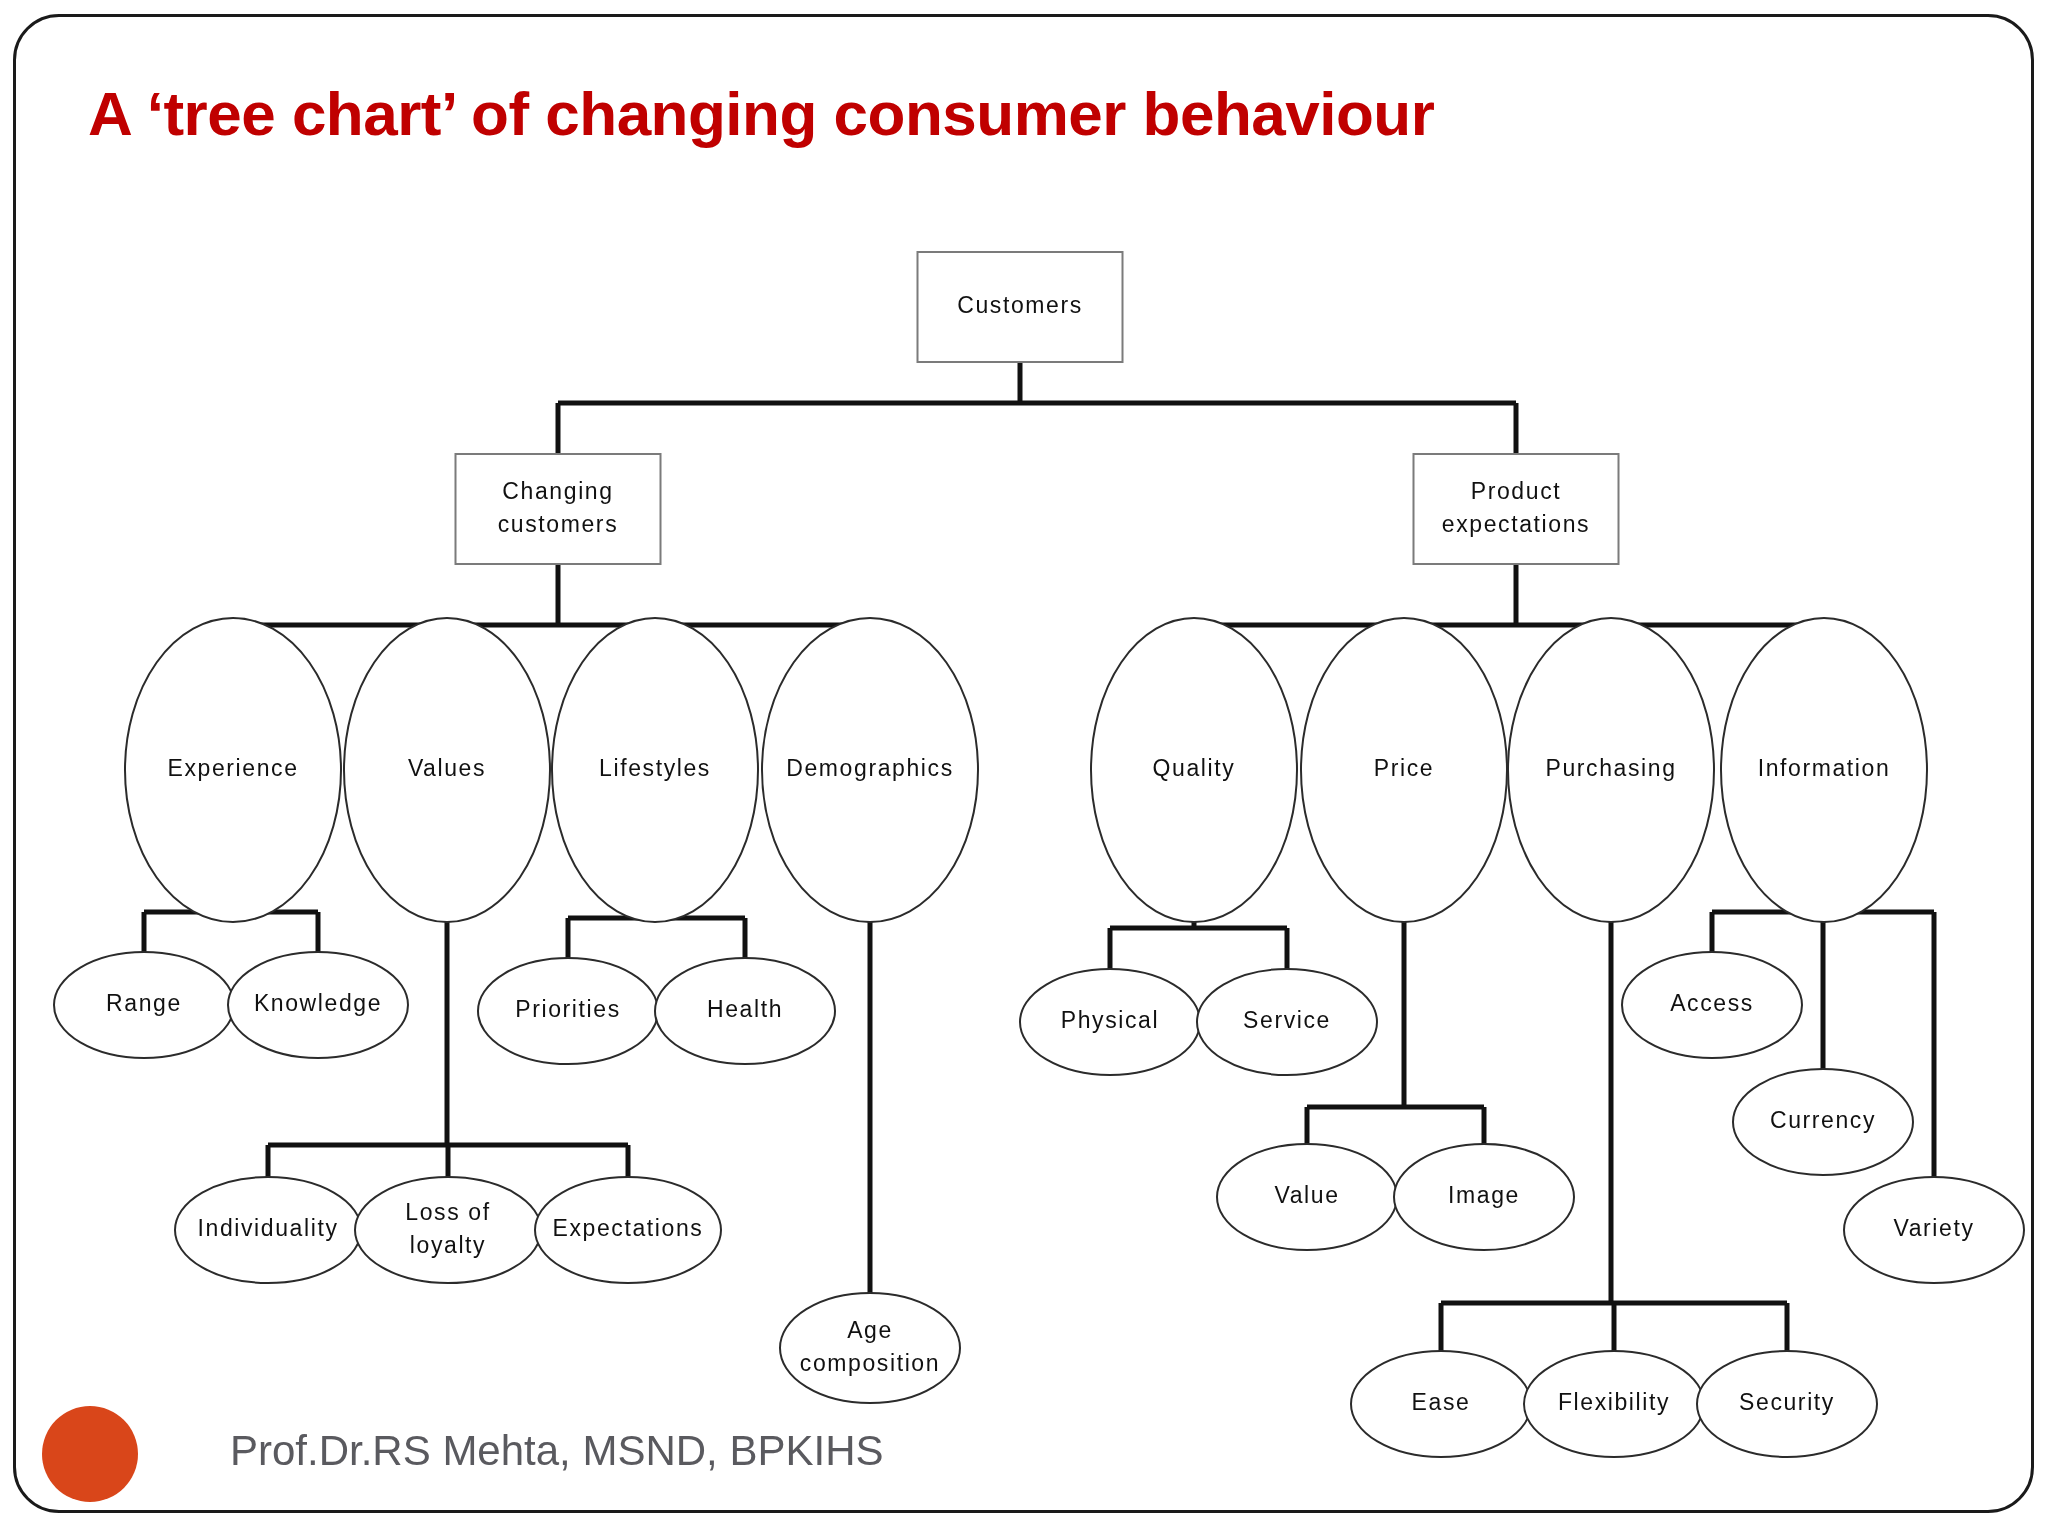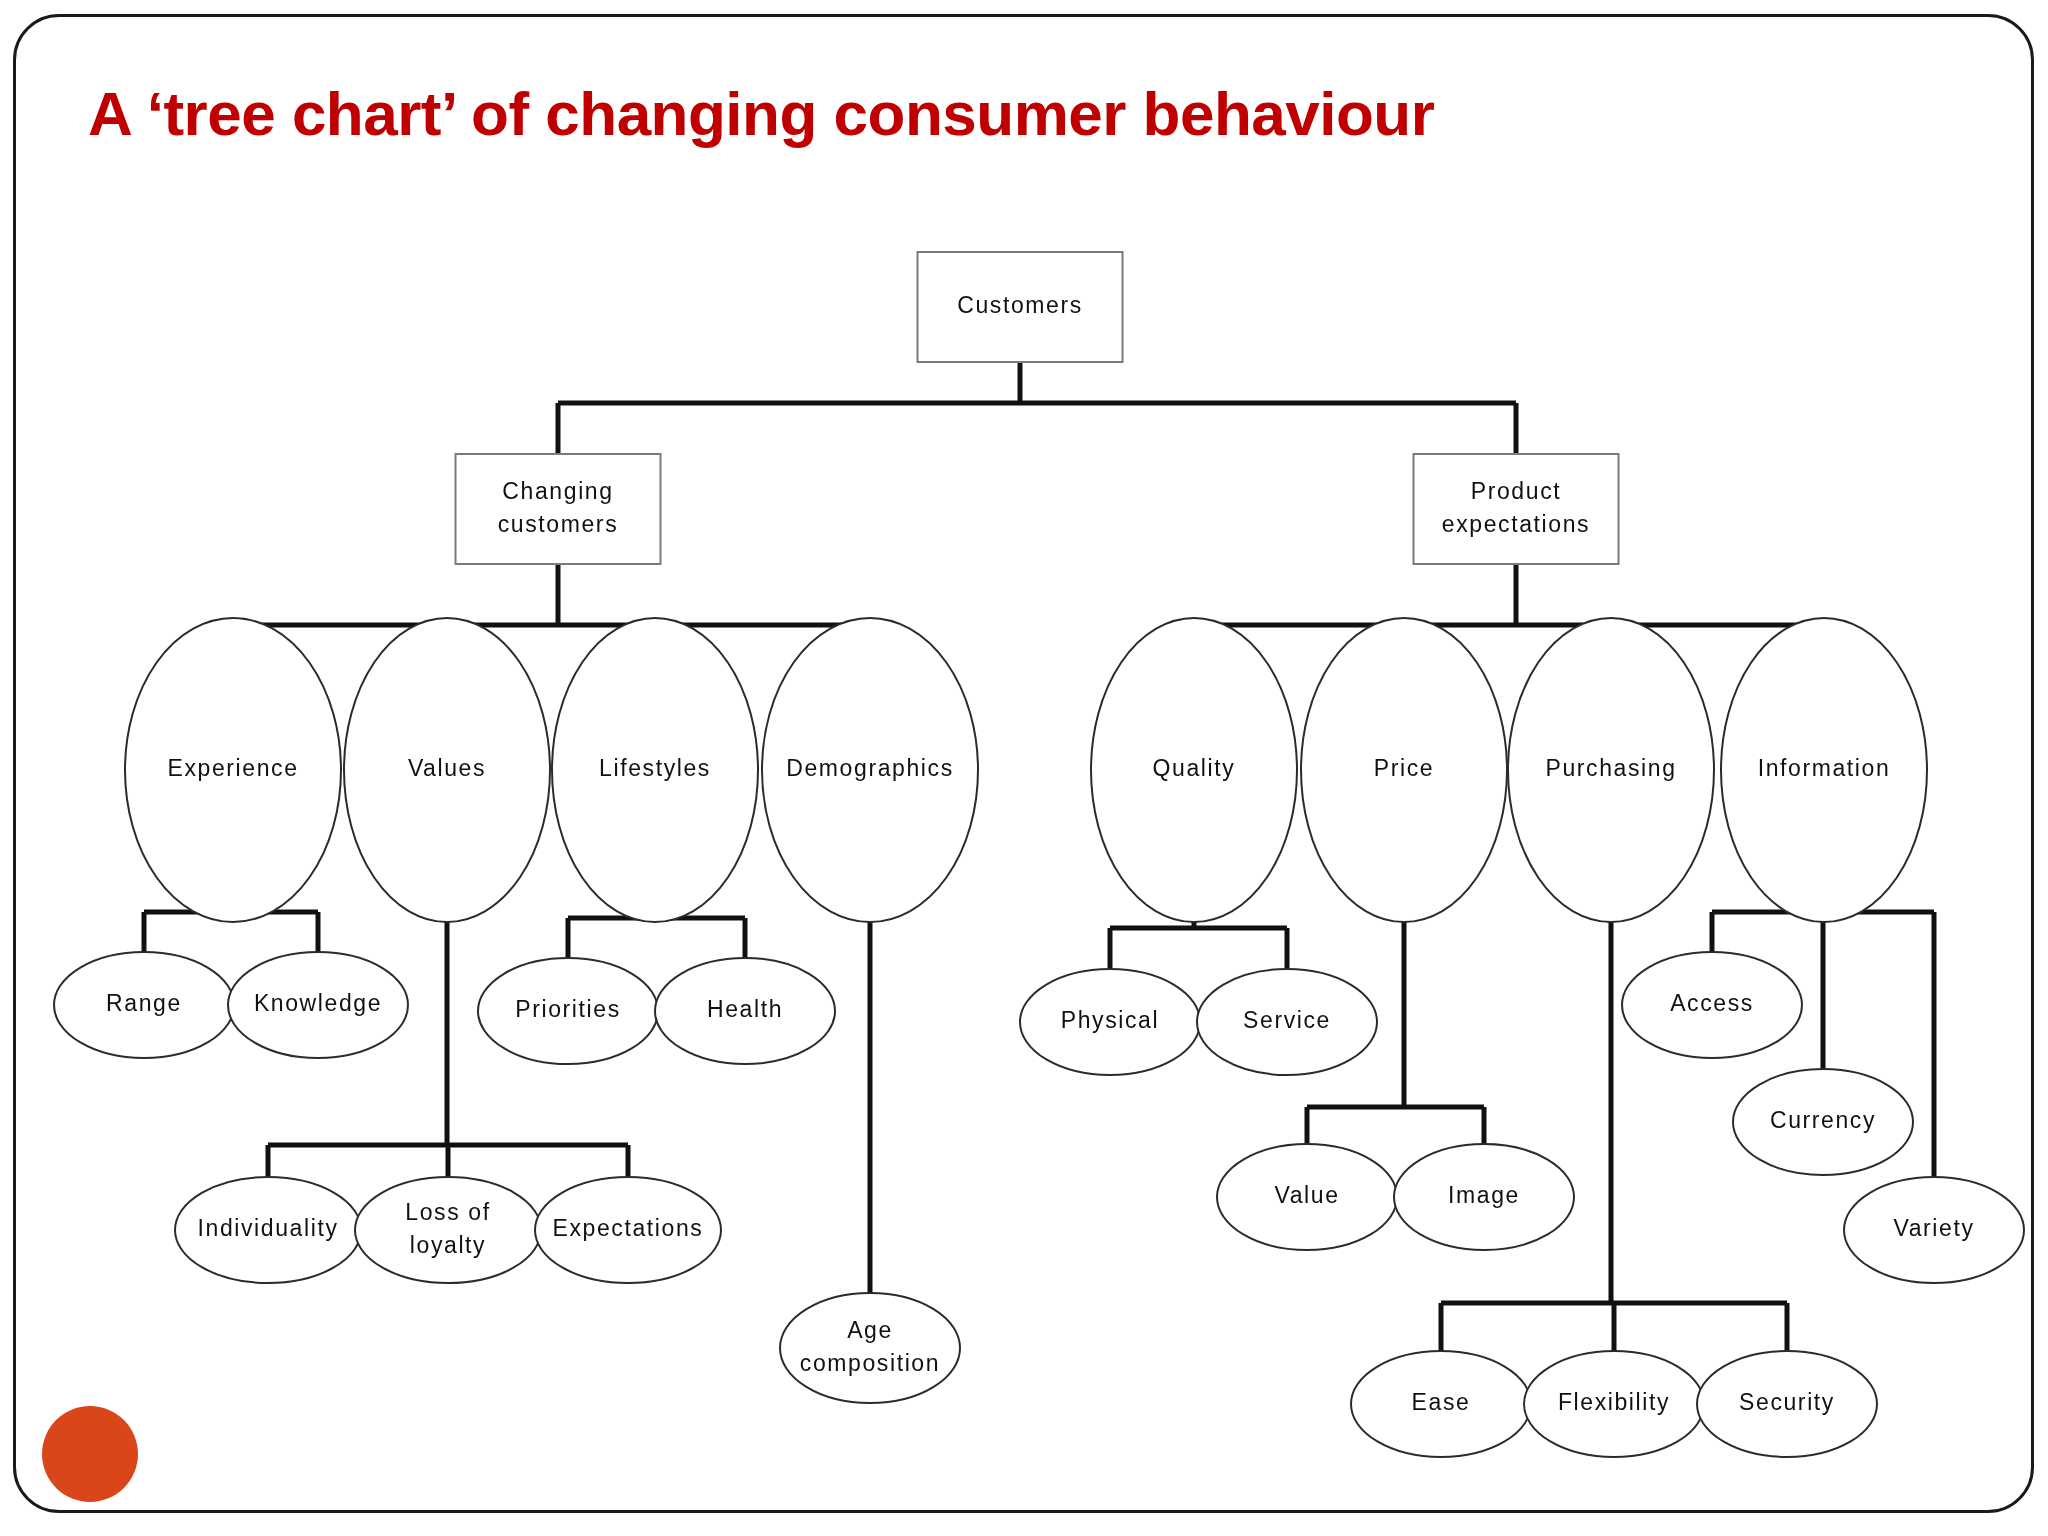--- a/index.html
+++ b/index.html
@@ -199,13 +199,14 @@
           <text x="1614" y="1404" class="nodetext" font-size="23">Flexibility</text>
         </g>
         <g>
           <ellipse cx="1787" cy="1404" rx="90" ry="53" class="shape ell-shape"></ellipse>
           <text x="1787" y="1404" class="nodetext" font-size="23">Security</text>
         </g>
       </g>
   </svg>
 
   <div id="bullet"></div>
+  <div id="footer">Prof.Dr.RS Mehta, MSND, BPKIHS</div>
 </div>
 
 </body></html>

